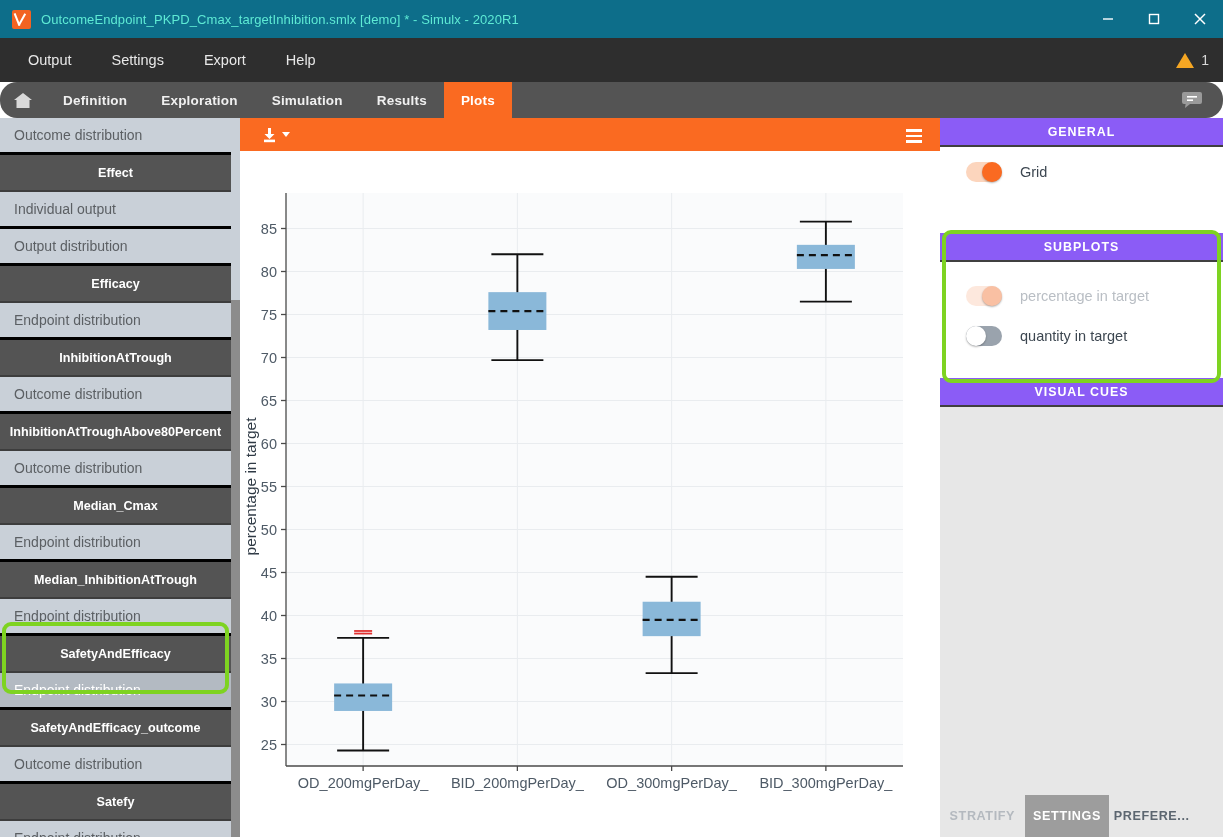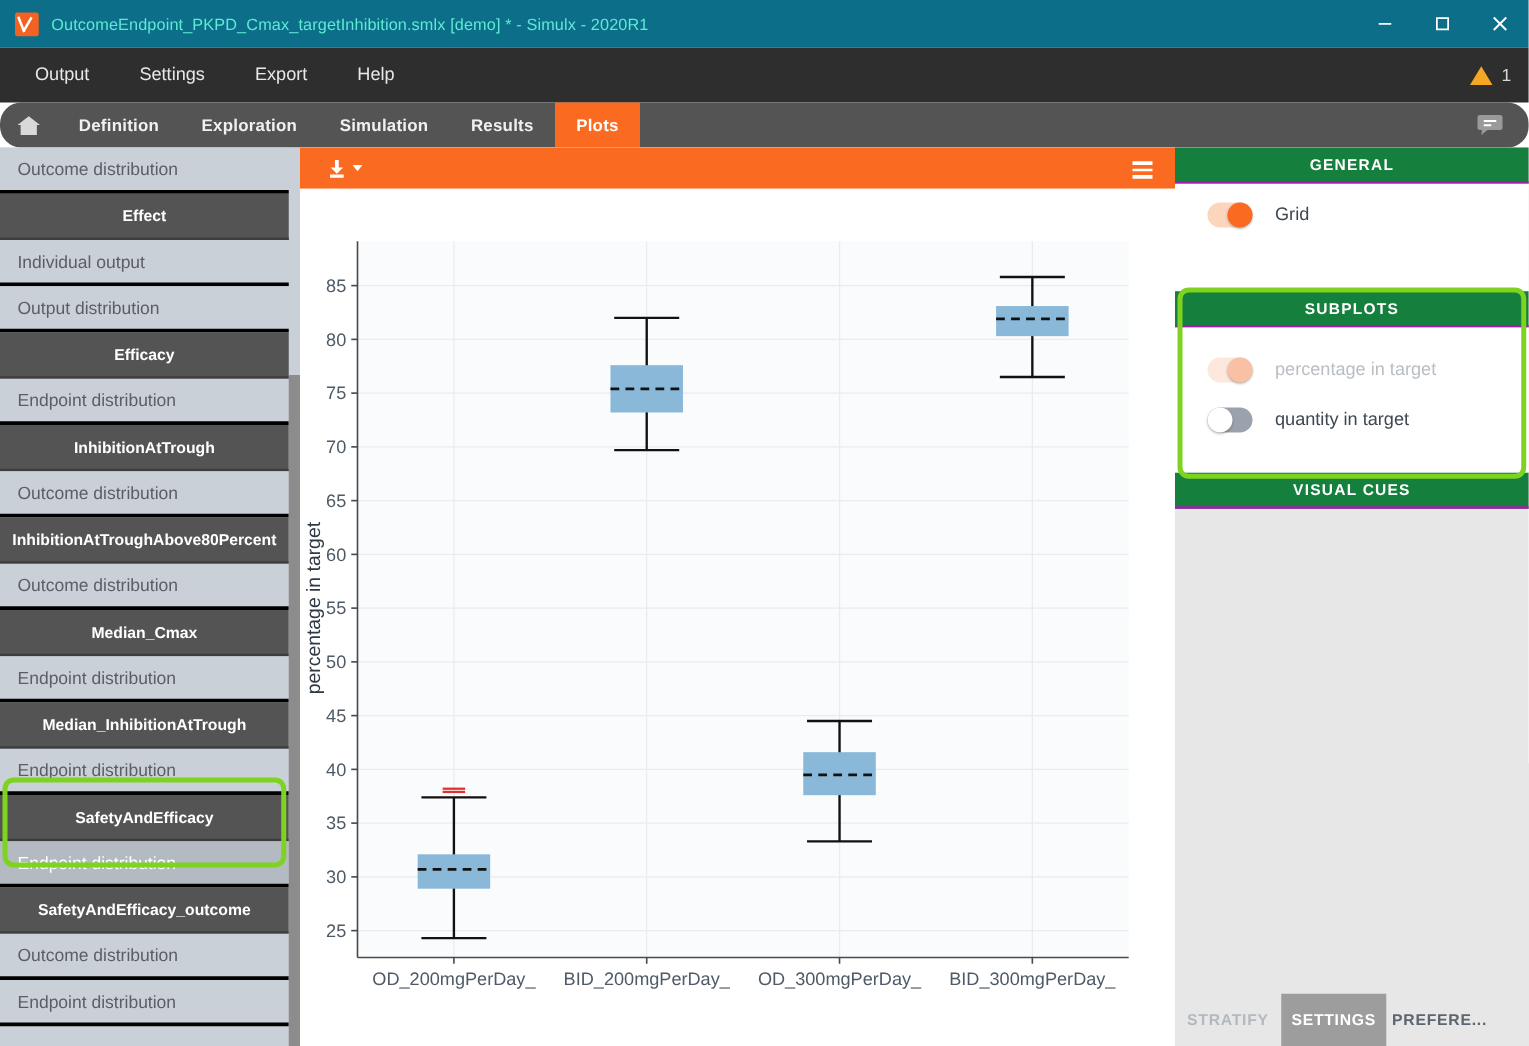--- a/index.html
+++ b/index.html
@@ -119,23 +119,23 @@
   .burger span { display: block; height: 2.5px; background: #fff; margin-bottom: 3px; }
   .plot-area { position: relative; width: 700px; height: 686px; background: #fff; }
   svg.chart { display: block; }
 
   
   .rightpanel {
     position: absolute; top: 118px; left: 940px; width: 283px; height: 719px;
     background: #e7e7e7;
   }
   .sec-hdr {
-    background: #15803d; color: #ffffff; font-size: 12.4px; font-weight: bold;
+    background: #8b5cf6; color: #ffffff; font-size: 12.4px; font-weight: bold;
     letter-spacing: 1px; height: 29px; display: flex; align-items: center;
-    justify-content: center; border-bottom: 2px solid #a21caf;
+    justify-content: center; border-bottom: 2px solid #404040;
   }
   .sec-body { background: #ffffff; }
   .tog-row { display: flex; align-items: center; height: 40px; padding-left: 26px; }
   .switch {
     width: 36px; height: 20px; border-radius: 10px; position: relative; flex: none;
     margin-right: 18px;
   }
   .switch .knob {
     position: absolute; width: 20px; height: 20px; border-radius: 50%;
     top: 0; box-shadow: 0 1px 2px rgba(0,0,0,.3);
@@ -266,20 +266,23 @@
           <span>SafetyAndEfficacy</span>
         </div>
         <div class="side-row leaf selected">
           <span>Endpoint distribution</span>
         </div>
         <div class="side-row group">
           <span>SafetyAndEfficacy_outcome</span>
         </div>
         <div class="side-row leaf">
           <span>Outcome distribution</span>
+        </div>
+        <div class="side-row group">
+          <span>Satefy</span>
         </div>
         <div class="side-row leaf">
           <span>Endpoint distribution</span>
         </div>
       </div>
     <div class="side-track"></div>
     <div class="hl-box" style="left:2px; top:504px; width:227px; height:72px;"></div>
   </div>
 
   <div class="plotpanel">

